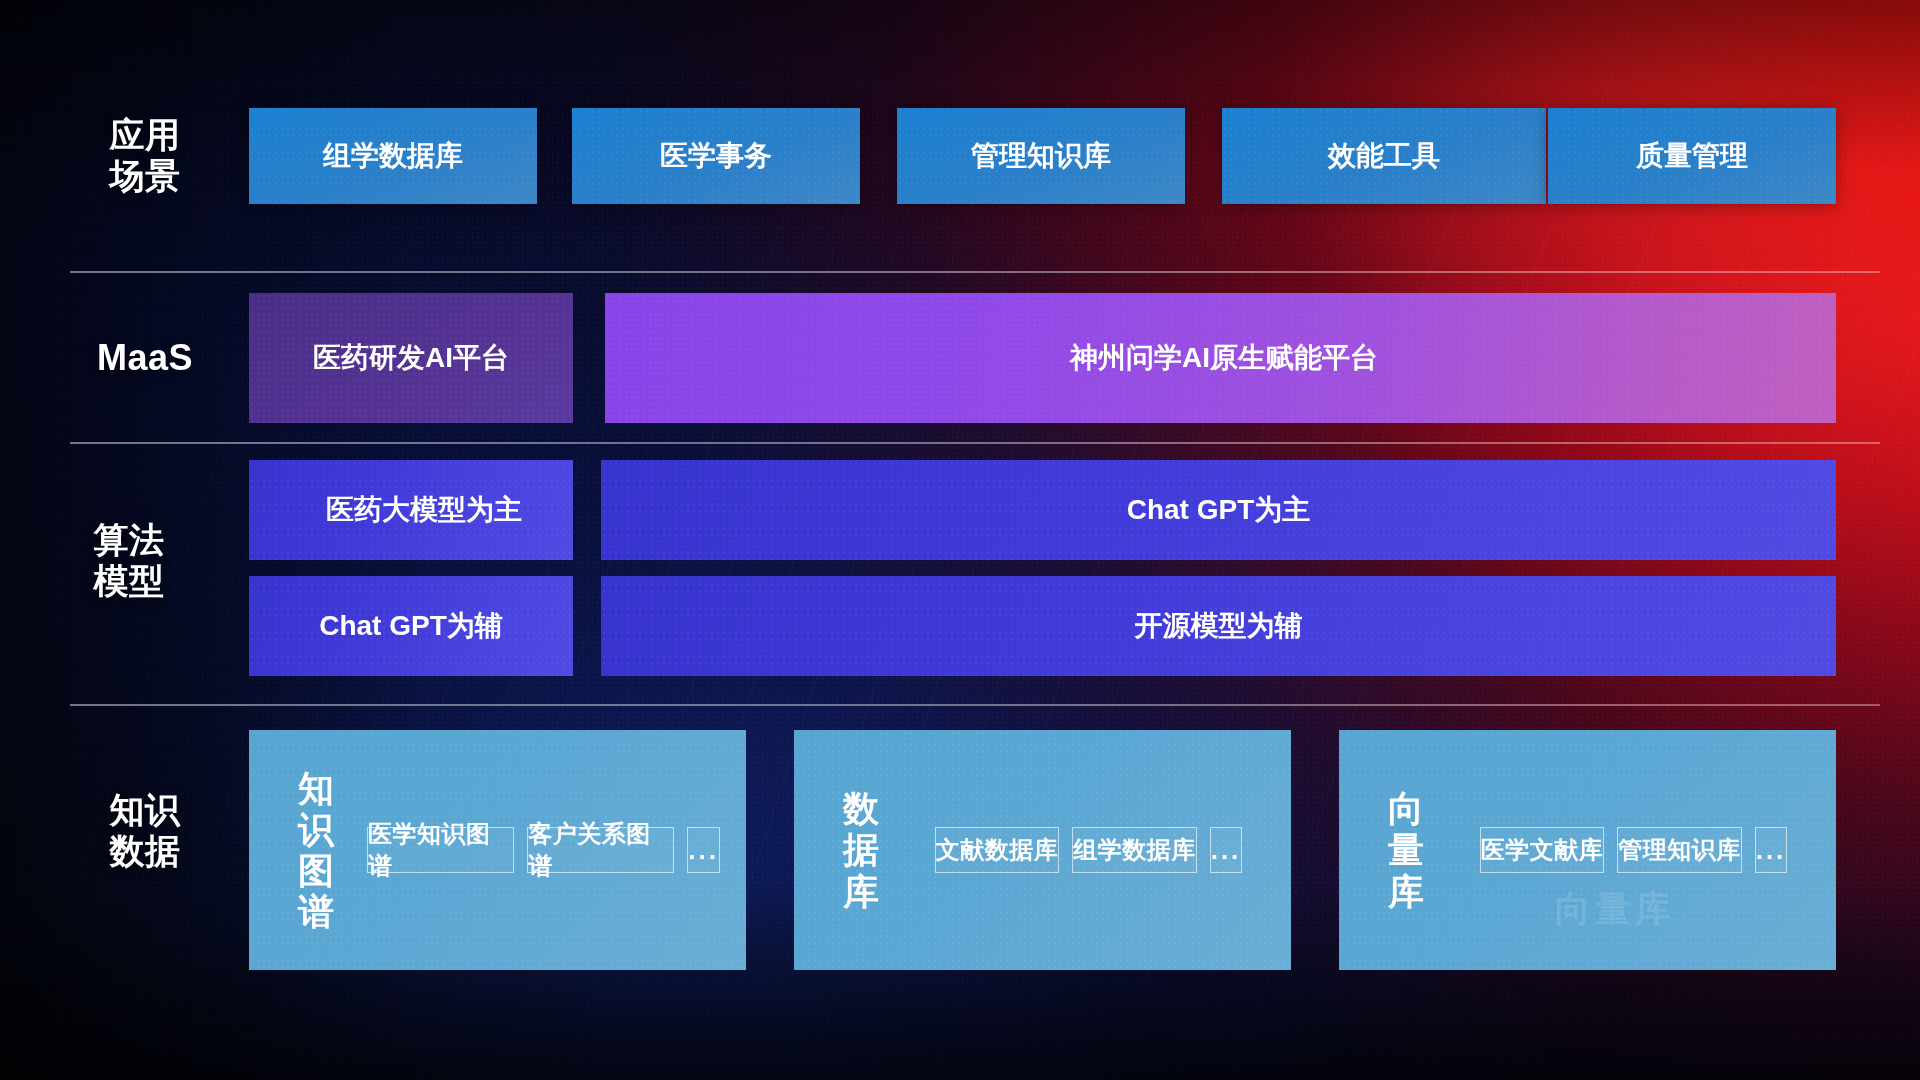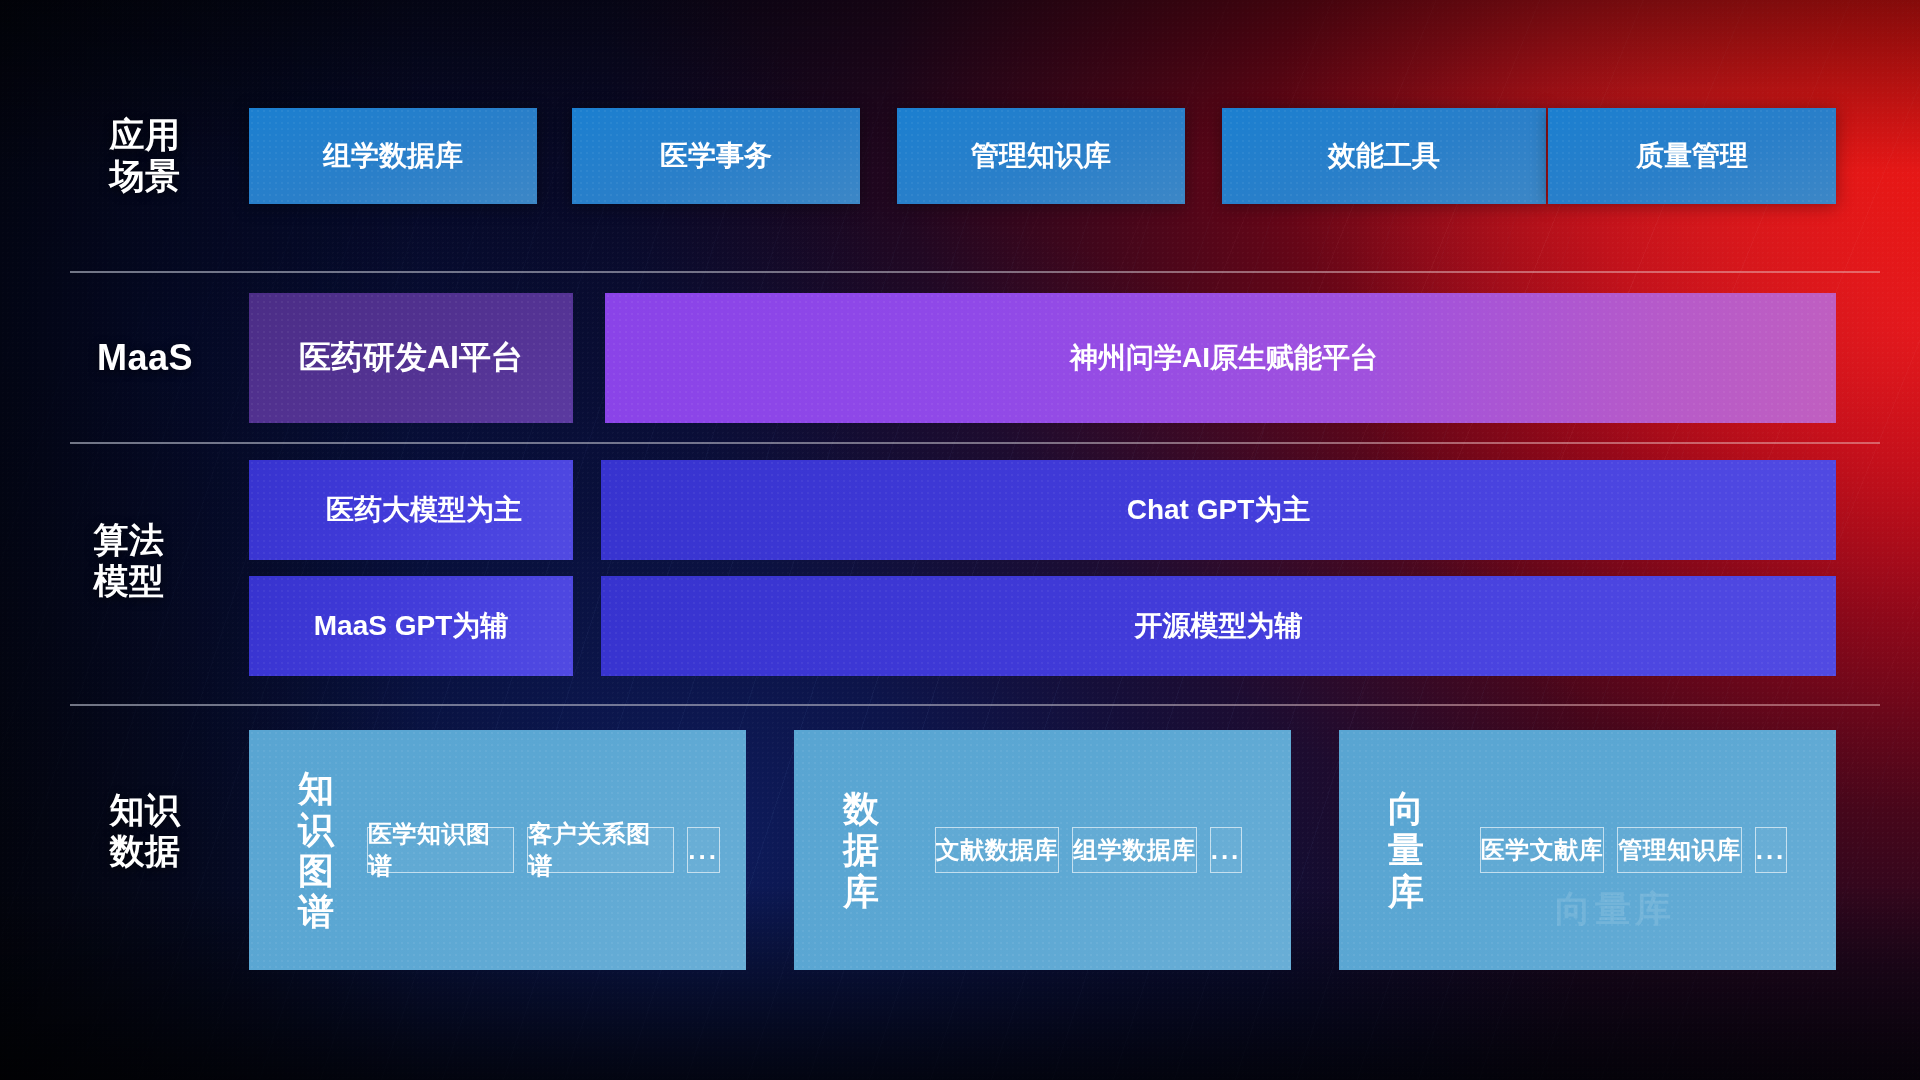--- a/index.html
+++ b/index.html
@@ -112,21 +112,21 @@
   .app-box{
     top:108px; height:96px;
     font-size:28px;
     background:linear-gradient(160deg,#1b7fd0 0%,#2a7fc9 55%,#3d87c6 100%);
     box-shadow:0 2px 16px rgba(0,0,0,.35);
   }
 
   
   .maas-left{
     top:293px; height:130px;
-    font-size:32px;
+    font-size:28px;
     background:linear-gradient(150deg,#4b2d86 0%,#543394 60%,#5b3aa0 100%);
   }
   .maas-right{
     top:293px; height:130px;
     font-size:28px;
     background:linear-gradient(100deg,#8a43e8 0%,#9049e8 30%,#a051dd 62%,#b65ac9 85%,#c05fc0 100%);
   }
 
   
   .alg-box{
@@ -238,21 +238,21 @@
     <div class="row-label" style="left:54px; top:520px; width:150px; font-size:35px;">算法
 模型</div>
 
     <div class="box alg-box alg-row-a" style="left:249px; width:324px;padding-left:26px;">
       <span>医药大模型为主</span>
     </div>
     <div class="box alg-box alg-row-a" style="left:601px; width:1235px;">
       <span>Chat GPT为主</span>
     </div>
     <div class="box alg-box alg-row-b" style="left:249px; width:324px;">
-      <span>MaaS GPT为辅</span>
+      <span>Chat GPT为辅</span>
     </div>
     <div class="box alg-box alg-row-b" style="left:601px; width:1235px;">
       <span>开源模型为辅</span>
     </div>
 
     <div class="divider" style="top:704px;"></div>
 
     <div class="row-label" style="left:70px; top:790px; width:150px; font-size:35px;">知识
 数据</div>
 

